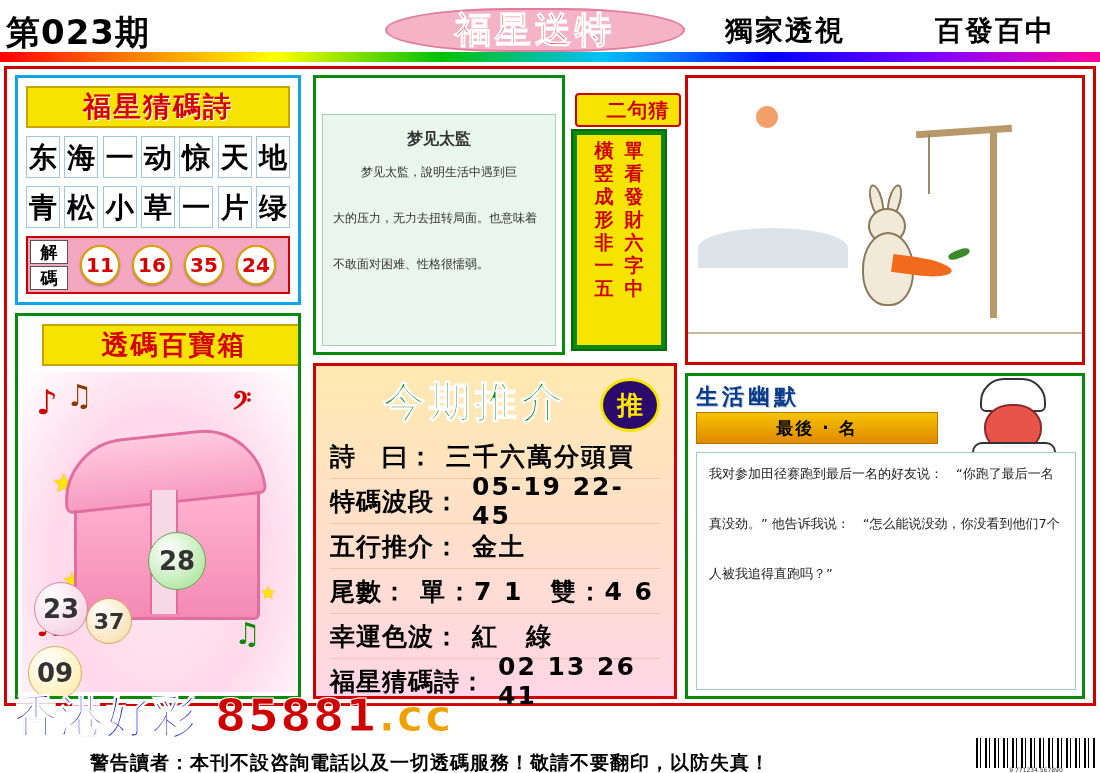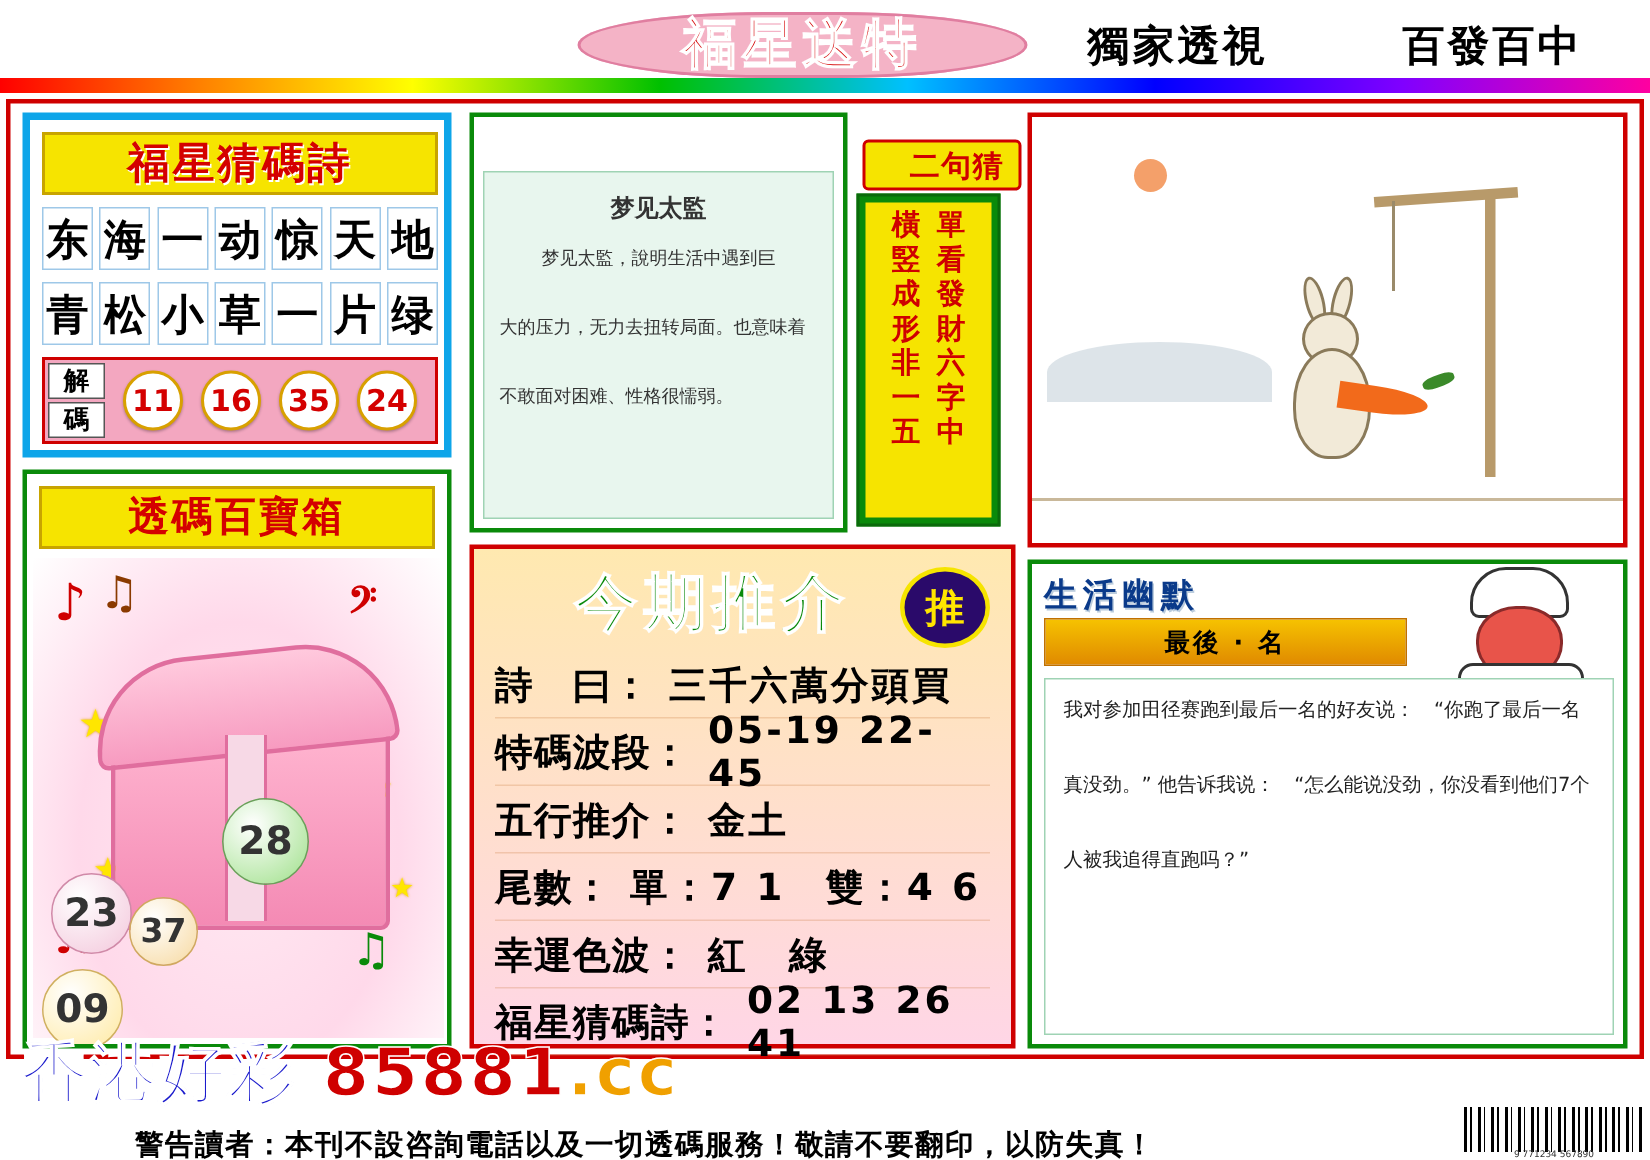--- a/index.html
+++ b/index.html
@@ -61,21 +61,21 @@
     border:3px solid #cf0000;
     background:#fff;
     box-sizing:border-box;
   }
 
   
   .left-col{position:absolute;left:8px;top:6px;width:290px;height:624px;}
 
   .box-green{
     position:absolute;left:0;top:0;width:286px;height:230px;
-    border:5px solid #0ea5e9;background:#fff;box-sizing:border-box;
+    border:3px solid #0ea5e9;background:#fff;box-sizing:border-box;
   }
   .title-ribbon{
     position:absolute;left:8px;top:8px;width:264px;height:42px;
     background:#f6e400;
     border:2px solid #c8a400;
     box-sizing:border-box;
   }
   .title-ribbon span{
     display:block;text-align:center;line-height:38px;
     font-size:28px;font-weight:bold;color:#d40000;
@@ -121,21 +121,21 @@
     margin-left:12px;
     box-shadow:0 1px 2px rgba(0,0,0,.3);
   }
 
   .box-treasure{
     position:absolute;left:0;top:238px;width:286px;height:386px;
     border:3px solid #0a8a0a;background:#fff;box-sizing:border-box;
     overflow:hidden;
   }
   .treasure-title{
-    position:absolute;left:8px;top:8px;width:264px;height:42px;
+    position:absolute;left:24px;top:8px;width:264px;height:42px;
     background:#f6e400;border:2px solid #c8a400;box-sizing:border-box;
   }
   .treasure-title span{
     display:block;text-align:center;line-height:38px;
     font-size:27px;font-weight:bold;color:#d40000;letter-spacing:2px;
   }
   .treasure-art{
     position:absolute;left:4px;top:56px;width:274px;height:320px;
     background:radial-gradient(ellipse at 50% 60%, #ffe9f2 0%, #ffd9ea 55%, #fff 100%);
   }
@@ -377,20 +377,21 @@
     position:absolute;right:4px;top:766px;width:120px;
     font-size:6px;color:#333;text-align:center;
   }
 </style>
 </head>
 <body>
 
 <div class="page">
 
   <div class="header">
+    <div class="issue">第023期</div>
     <div class="banner-wrap">
       <div class="banner-bg"></div>
       <div class="banner-text">福星送特</div>
     </div>
     <div class="hdr-right1">獨家透視</div>
     <div class="hdr-right2">百發百中</div>
   </div>
   <div class="rainbow"></div>
 
   <div class="frame">

